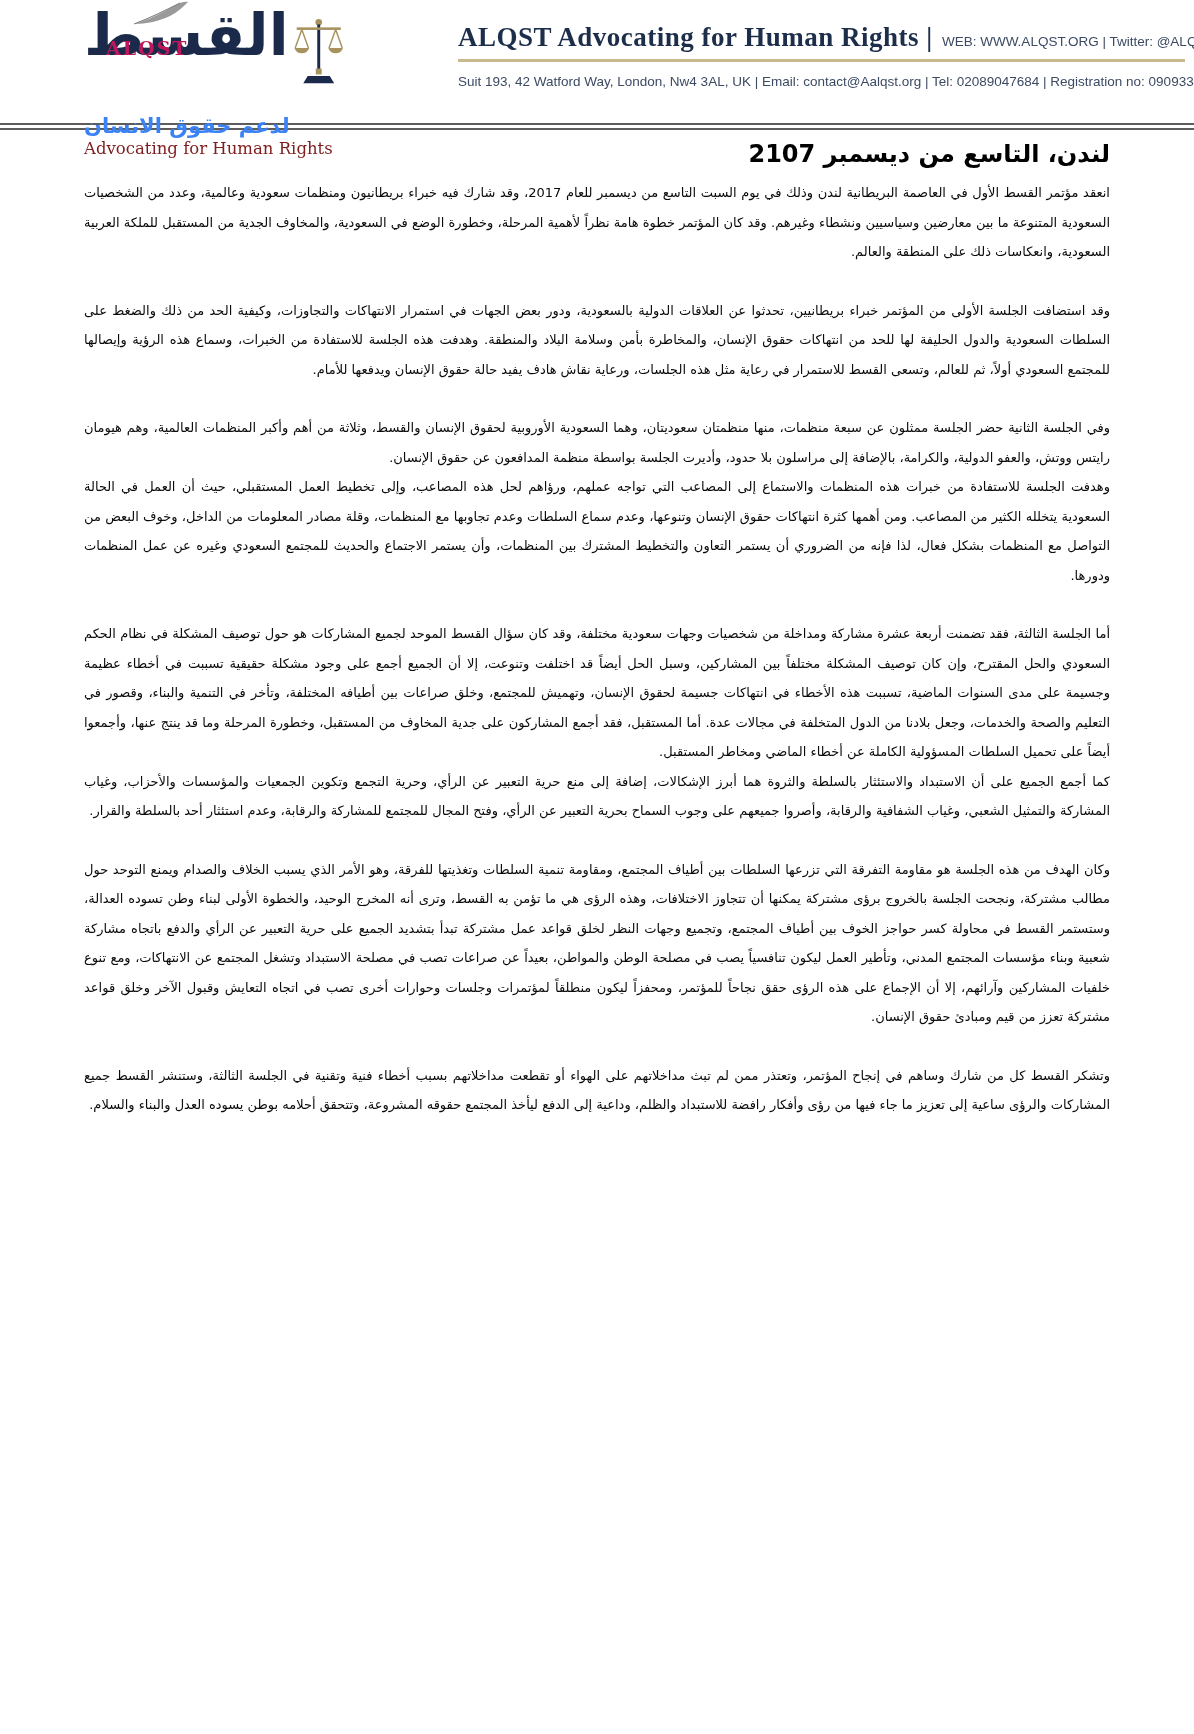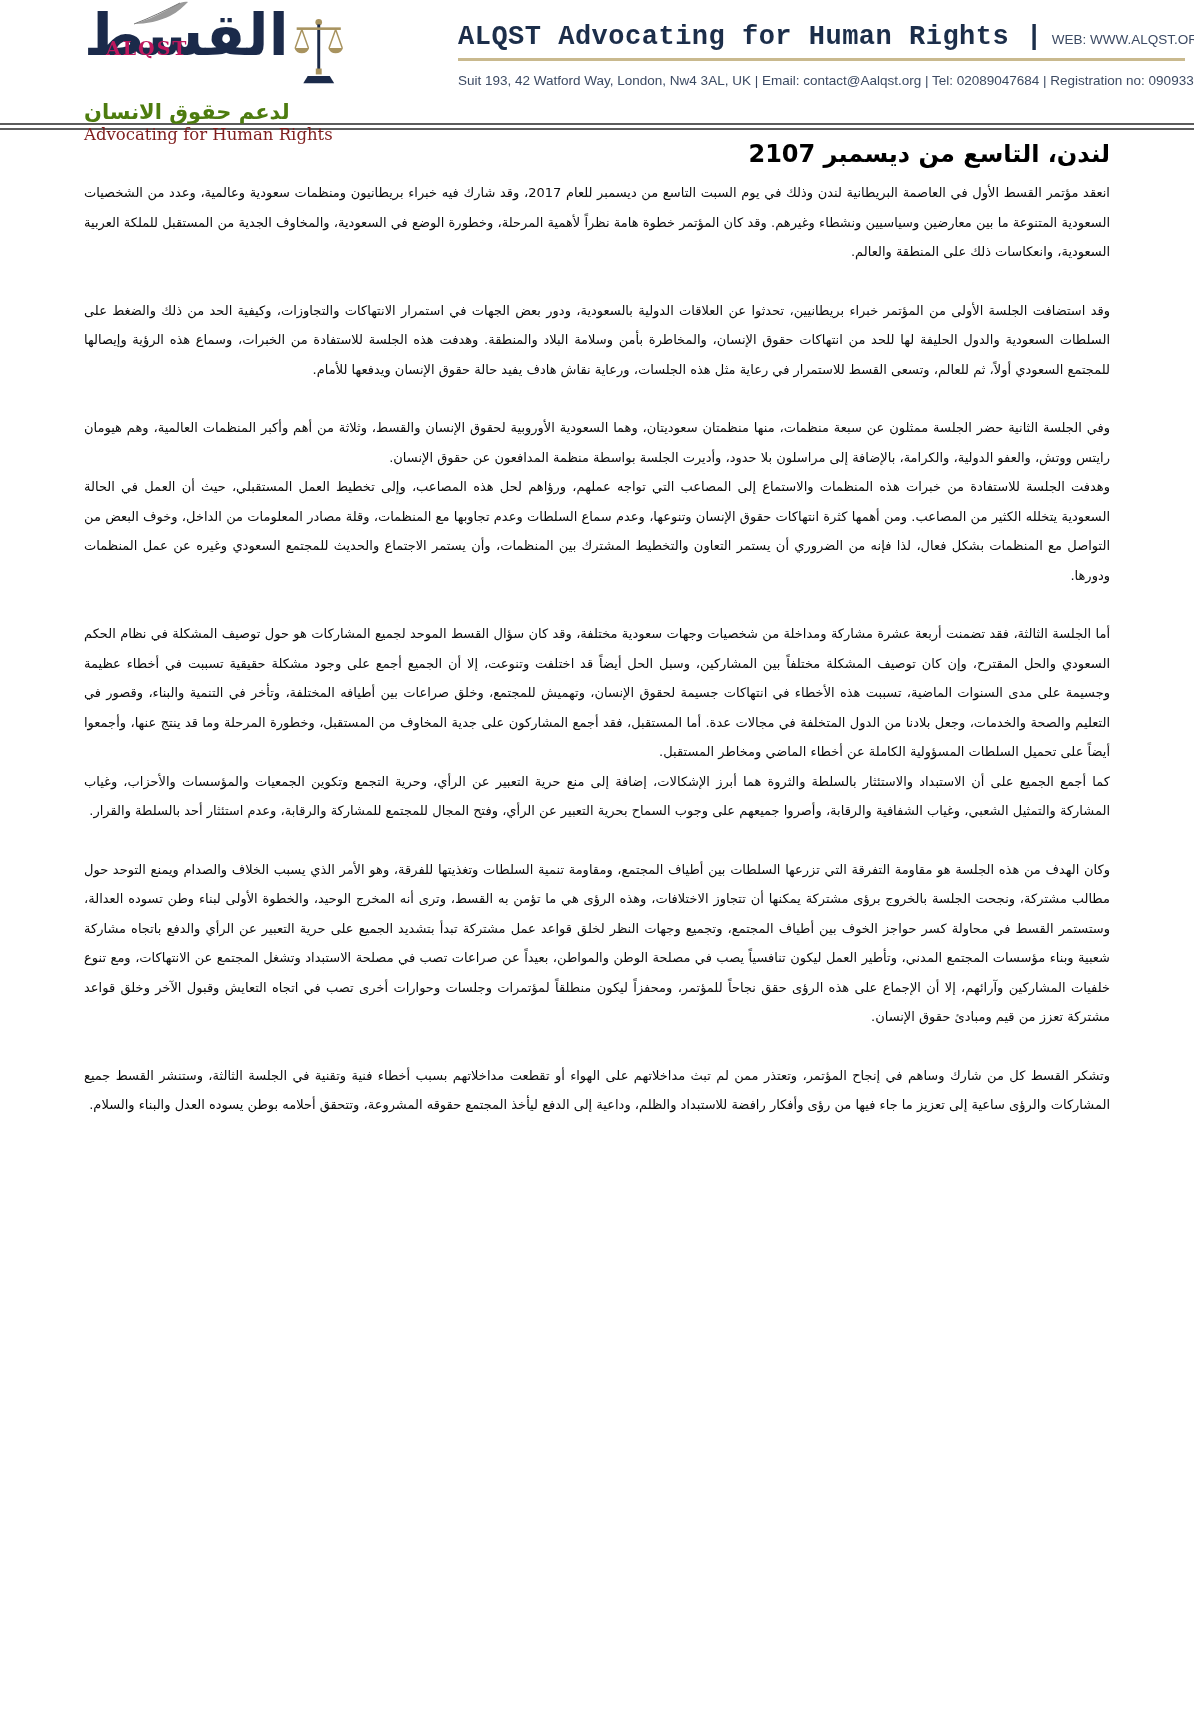--- a/index.html
+++ b/index.html
@@ -21,26 +21,26 @@
     font-weight:bold;font-size:58px;line-height:62px;color:#1b2a4a;
     letter-spacing:-2px;
   }
   .logo-latin{
     position:absolute;top:13px;left:22px;
     font-family:"DejaVu Serif",serif;
     font-size:19px;letter-spacing:2px;color:#be185d;font-weight:bold;
   }
   .quill{position:absolute;top:-4px;left:46px;}
   .logo-scales{margin-left:4px;margin-top:2px;}
-  .logo-sub-ar{font-size:21px;font-weight:bold;color:#4d7c0f;margin-top:2px;letter-spacing:1px;}
+  .logo-sub-ar{font-size:21px;font-weight:bold;color:#3b82f6;margin-top:16px;letter-spacing:1px;}
   .logo-sub-en{font-family:"DejaVu Serif",serif;font-size:16.5px;color:#7f1d1d;margin-top:1px;}
   .header-main{position:absolute;left:458px;top:22px;width:727px;}
   .org-line{white-space:nowrap;}
   .org-title{
-    font-family:Liberation Mono, monospace;font-weight:bold;
+    font-family:Liberation Serif, serif;font-weight:bold;
     font-size:27px;color:#1c2e4a;letter-spacing:.5px;
   }
   .web-twitter{
     font-family:"Liberation Sans",sans-serif;font-size:13.5px;color:#3c4a63;
     margin-left:4px;
   }
   .tan-rule{height:2.5px;background:#c9b98e;margin-top:6px;width:100%;}
   .address{
     font-family:"Liberation Sans",sans-serif;font-size:13.5px;color:#3c4a63;
     margin-top:12px;text-align:center;white-space:nowrap;

